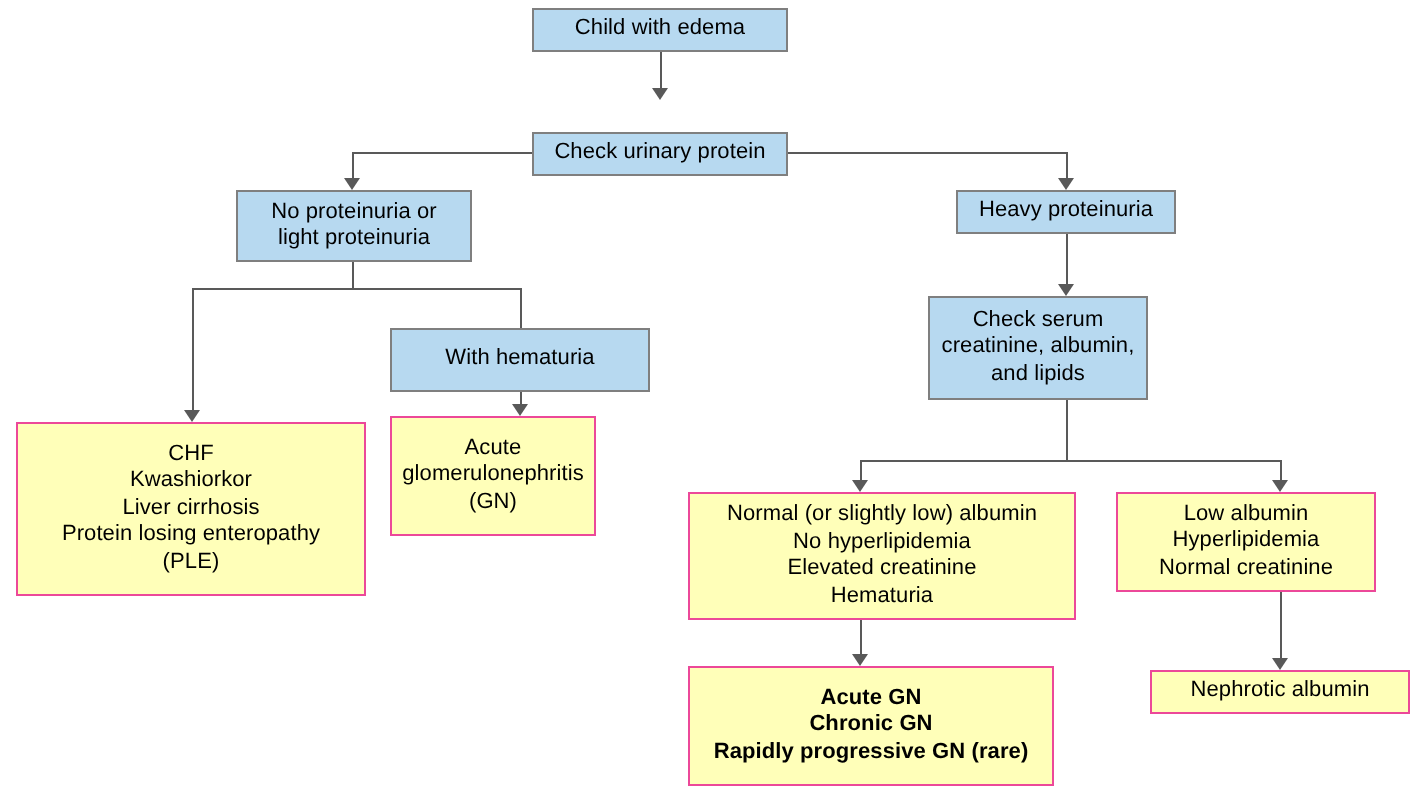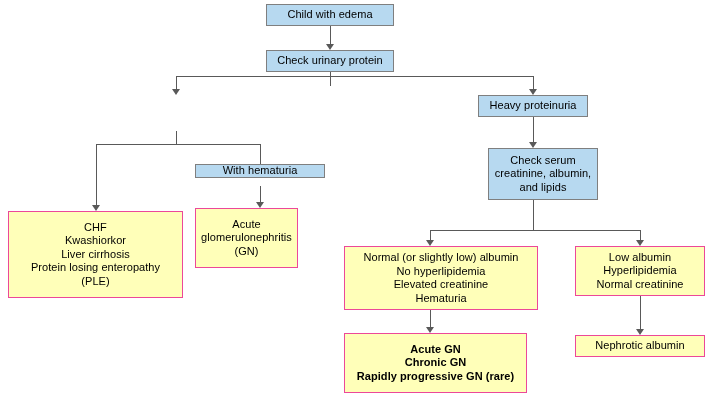--- a/index.html
+++ b/index.html
@@ -95,47 +95,49 @@
   <div class="arrow" style="left:636px; top:240px;"></div>
 
   <div class="vline" style="left:430px; top:310px; height:17px;"></div>
   <div class="arrow" style="left:426px; top:327px;"></div>
 
   <div class="vline" style="left:640px; top:296px; height:33px;"></div>
   <div class="arrow" style="left:636px; top:329px;"></div>
 
   <div class="node blue" style="left:266px; top:4px; width:128px; height:22px;">Child with edema</div>
 
-  <div class="node blue" style="left:266px; top:50px; width:128px; height:22px;">Check urinary protein</div>
+  <div class="node blue" style="left:266px; top:66px; width:128px; height:22px;">Check urinary protein</div>
 
+  <div class="node blue" style="left:118px; top:95px; width:118px; height:36px;">No proteinuria or
+light proteinuria</div>
 
   <div class="node blue" style="left:478px; top:95px; width:110px; height:22px;">Heavy proteinuria</div>
 
-  <div class="node blue" style="left:195px; top:164px; width:130px; height:14px;">With hematuria</div>
+  <div class="node blue" style="left:195px; top:164px; width:130px; height:32px;">With hematuria</div>
 
-  <div class="node blue" style="left:488px; top:148px; width:110px; height:52px;">Check serum
+  <div class="node blue" style="left:464px; top:148px; width:110px; height:52px;">Check serum
 creatinine, albumin,
 and lipids</div>
 
   <div class="node yellow" style="left:8px; top:211px; width:175px; height:87px;">CHF
 Kwashiorkor
 Liver cirrhosis
 Protein losing enteropathy
 (PLE)</div>
 
   <div class="node yellow" style="left:195px; top:208px; width:103px; height:60px;">Acute
 glomerulonephritis
 (GN)</div>
 
   <div class="node yellow" style="left:344px; top:246px; width:194px; height:64px;">Normal (or slightly low) albumin
 No hyperlipidemia
 Elevated creatinine
 Hematuria</div>
 
-  <div class="node yellow" style="left:575px; top:246px; width:130px; height:50px;text-align:center;">Low albumin
+  <div class="node yellow" style="left:558px; top:246px; width:130px; height:50px;text-align:center;">Low albumin
 Hyperlipidemia
 Normal creatinine</div>
 
   <div class="node yellow" style="left:344px; top:333px; width:183px; height:60px;font-weight:bold;">Acute GN
 Chronic GN
 Rapidly progressive GN (rare)</div>
 
   <div class="node yellow" style="left:575px; top:335px; width:130px; height:22px;">Nephrotic albumin</div>
 
 </div>

